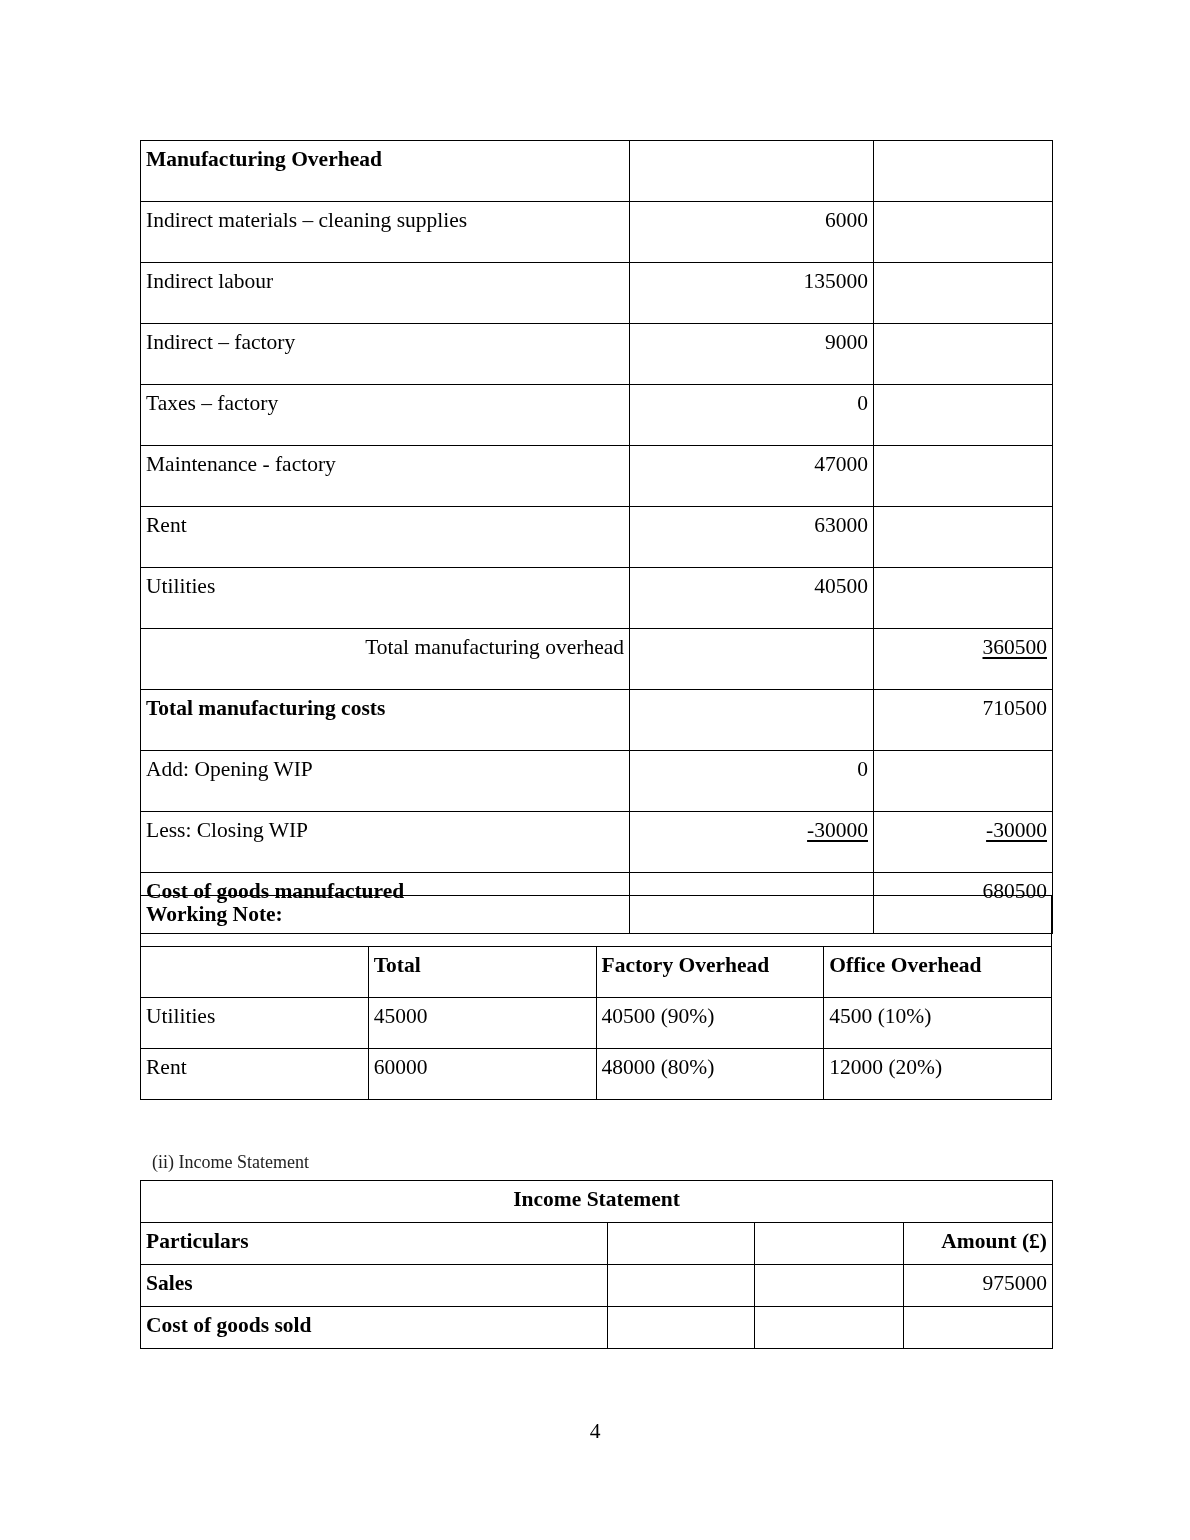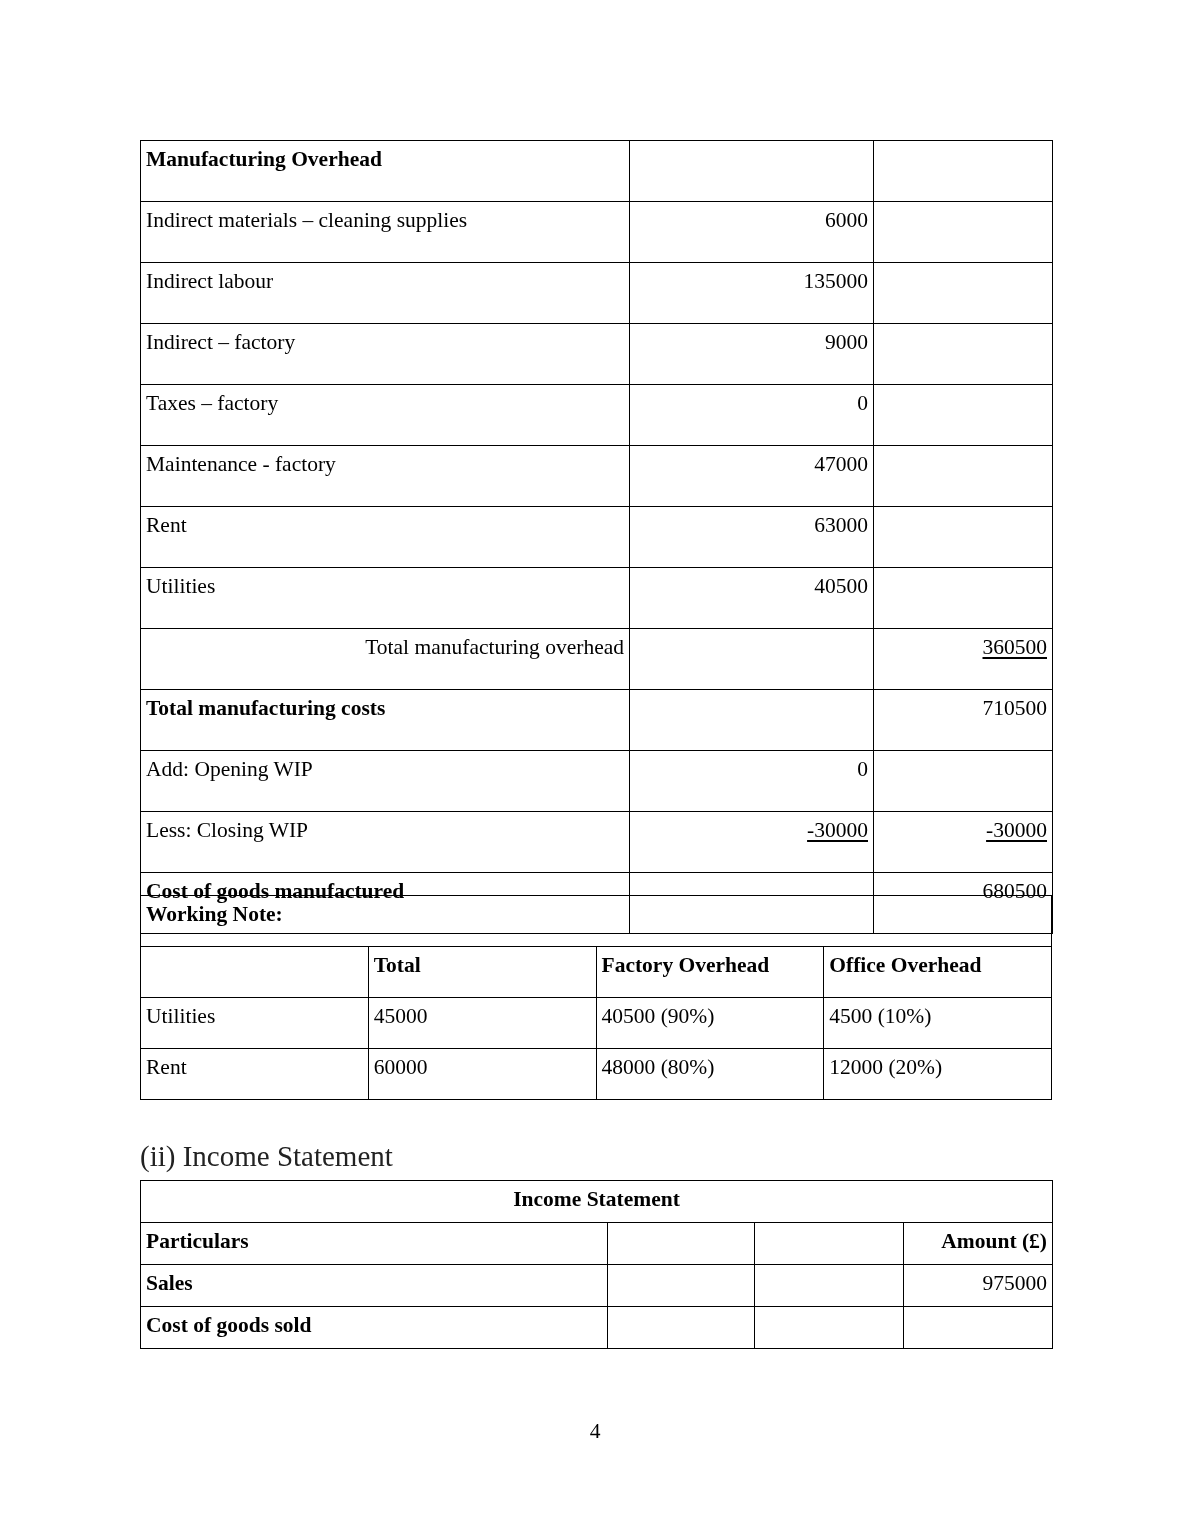--- a/index.html
+++ b/index.html
@@ -42,23 +42,23 @@
     #mfg-table td { height: 61px; }
 
     #note-table { top: 895px; width: 911px; border-radius: 23px; }
     #note-table col { width: 227.75px; }
     #note-table td { height: 51px; }
 
     #section-heading {
       position: absolute;
       left: 140px;
       top: 1140px;
-      font-size: 29px;
+      font-size: 18px;
       color: #222222;
-      margin: 0;
+      margin: 12px;
       font-weight: normal;
     }
 
     #income-table { top: 1180px; width: 912px; }
     #income-table col.c1 { width: 467px; }
     #income-table col.c2 { width: 147px; }
     #income-table col.c3 { width: 149px; }
     #income-table col.c4 { width: 149px; }
     #income-table td { height: 42px; }
 

